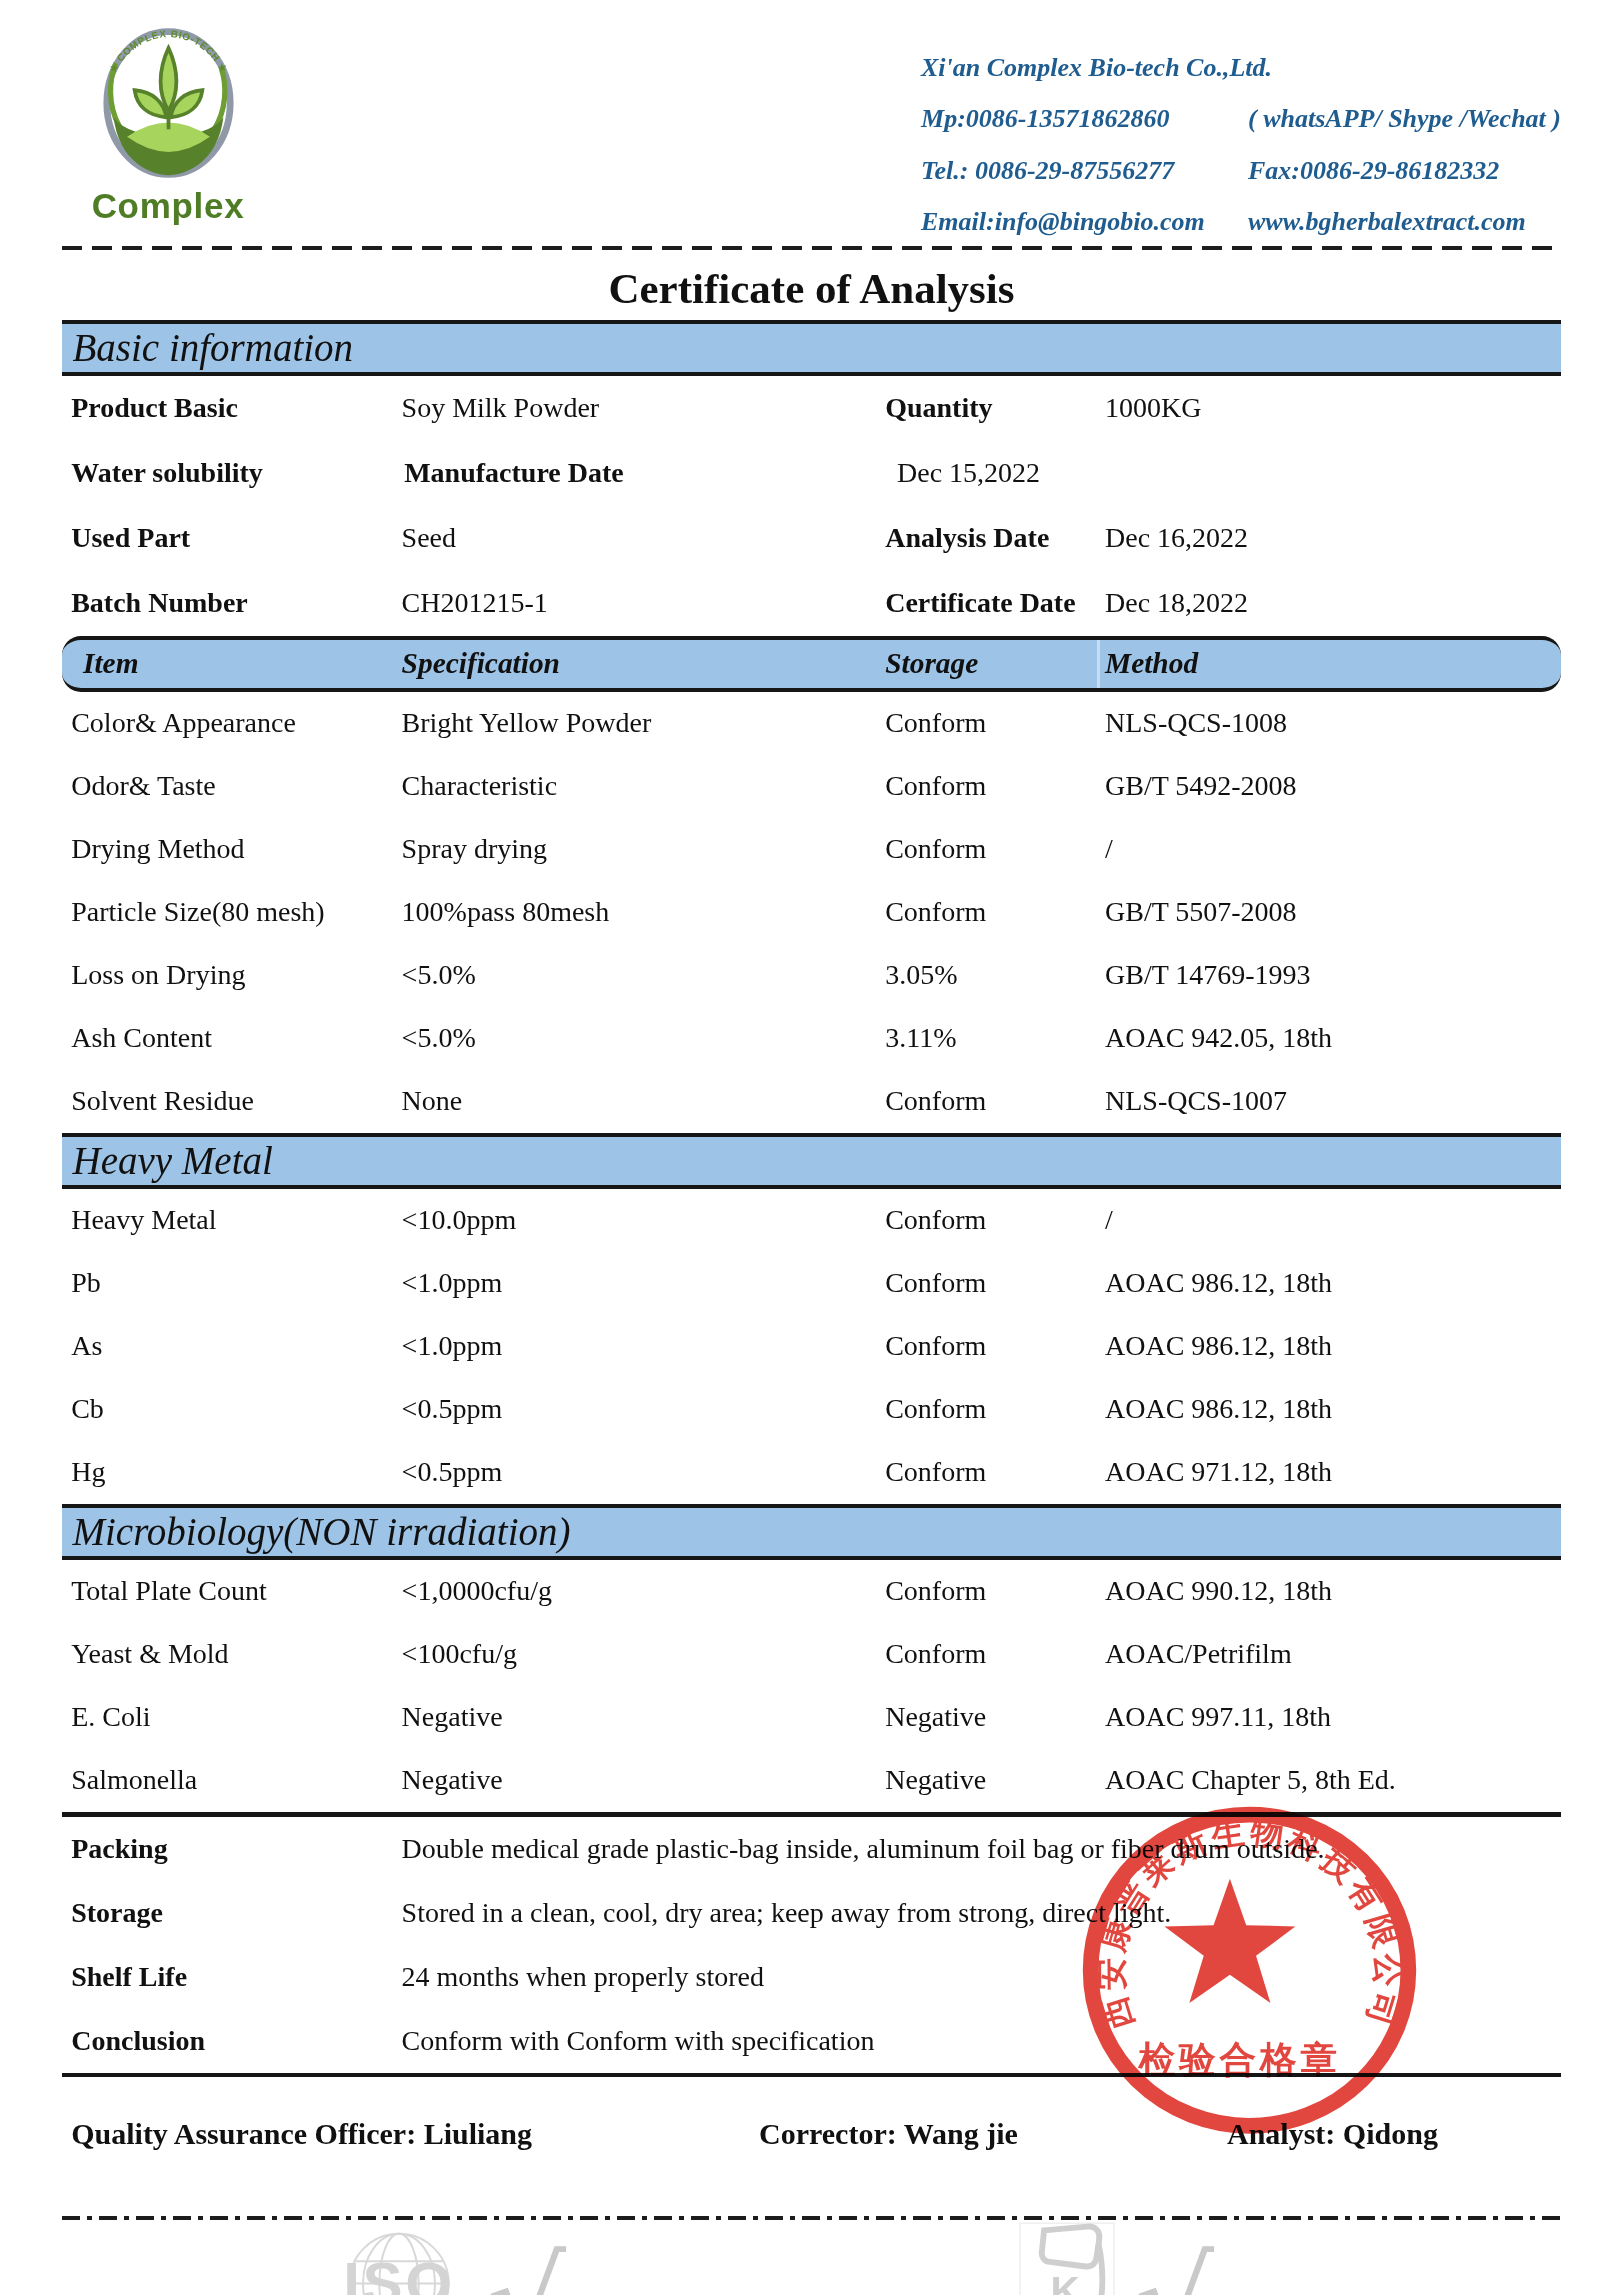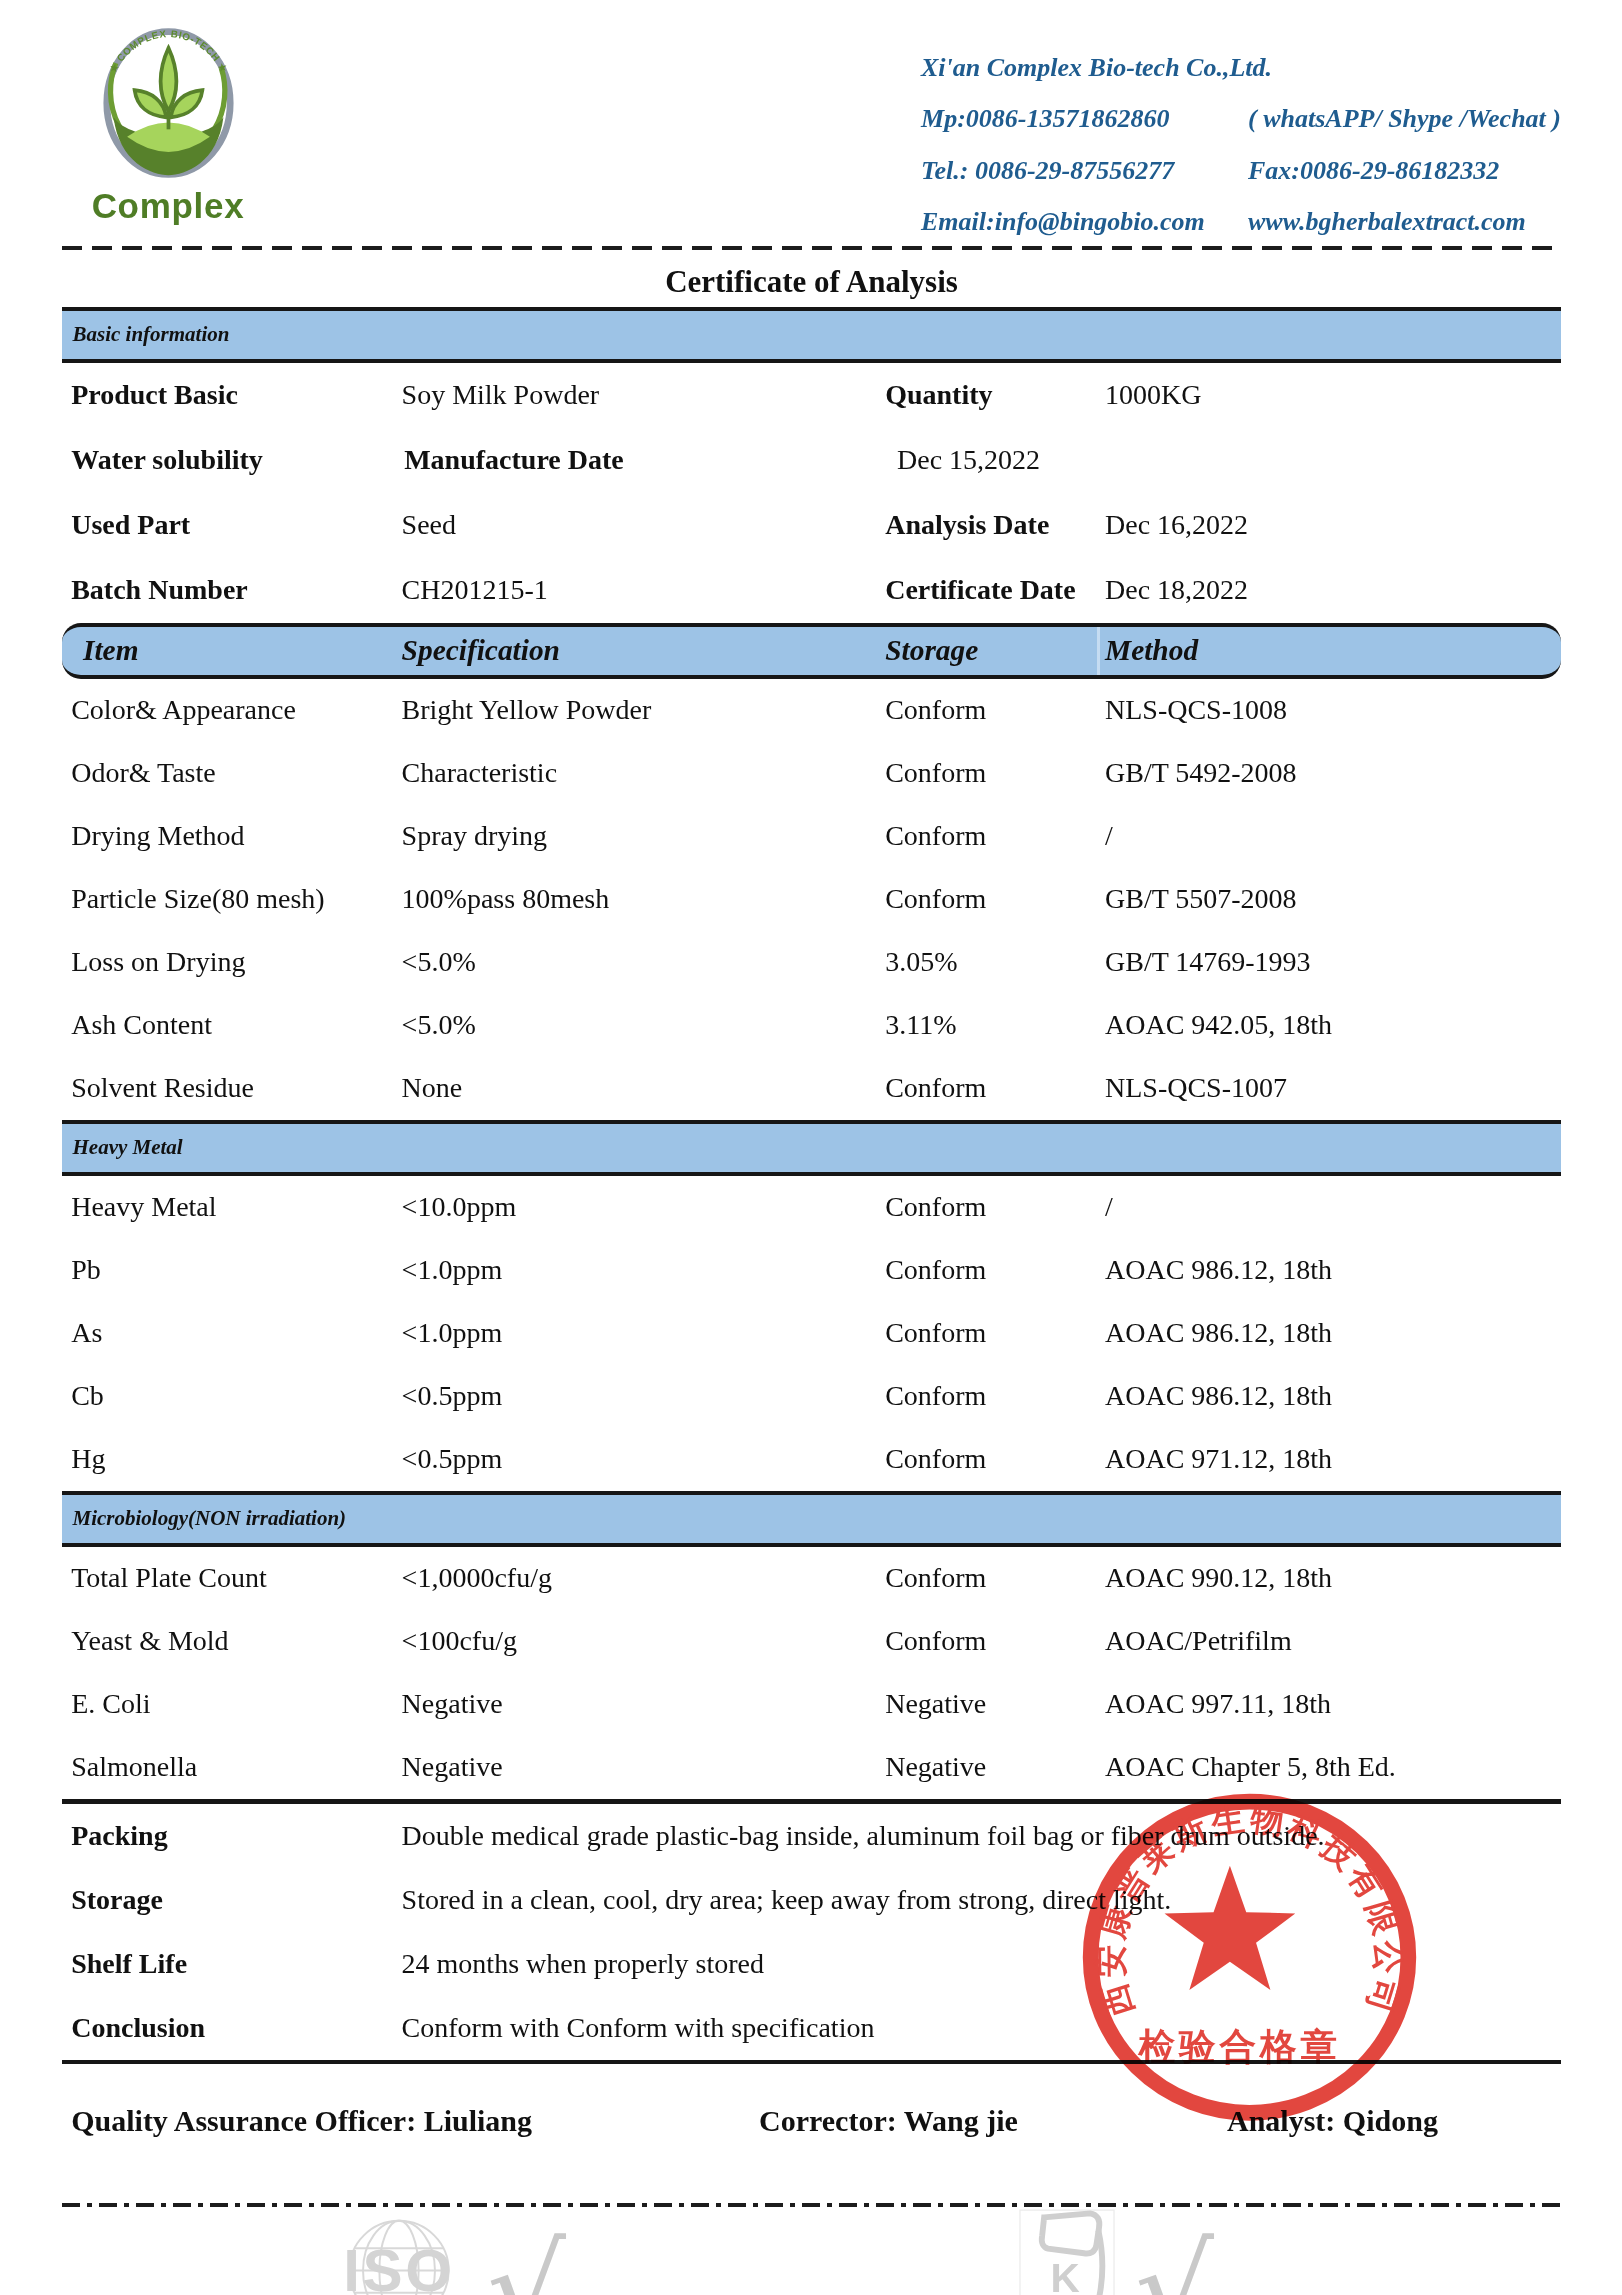--- a/index.html
+++ b/index.html
@@ -28,30 +28,30 @@
   }
   .contact .span2{grid-column:1 / span 2;}
   
   .dash-line{height:3.9px;margin-top:9.2px;
     background:repeating-linear-gradient(90deg,#1c1c1c 0 19.6px,transparent 19.6px 30px);}
   .dashdot-line{height:3.9px;margin-top:43px;
     background:repeating-linear-gradient(90deg,#1c1c1c 0 18.3px,transparent 18.3px 25px,#1c1c1c 25px 30px,transparent 30px 37px);}
   .rule{height:4.6px;background:#161616;}
   
   .title{
-    text-align:center;font-size:31px;font-weight:bold;
+    text-align:center;font-size:43px;font-weight:bold;
     margin:14.4px 0 6.5px 0;letter-spacing:0;
   }
   
   .band{
     background:#9dc3e6;
     border-top:4.6px solid #161616;border-bottom:4.6px solid #161616;
     min-height:48px;display:flex;align-items:center;position:relative;
   }
-  .band-title{font-size:21px;font-weight:bold;font-style:italic;padding-left:10.5px;}
+  .band-title{font-size:39px;font-weight:normal;font-style:italic;padding-left:10.5px;}
   .head-band{display:grid;grid-template-columns:337px 481px 208px 1fr;align-items:center;border-radius:19px;}
   .hcell{font-size:29.4px;font-weight:bold;font-style:italic;}
   .head-band .hc1{padding-left:21px;}
   .head-band .hc2{padding-left:2.6px;}
   .head-band .hc3{padding-left:5.2px;}
   .head-band .hc4{padding-left:17px;}
   .band .col-divider{position:absolute;left:1035px;top:0;bottom:0;width:2.6px;background:#c5dcf2;}
   
   .row{display:grid;grid-template-columns:337px 481px 208px 1fr;align-items:center;
        min-height:63px;font-size:28px;}

